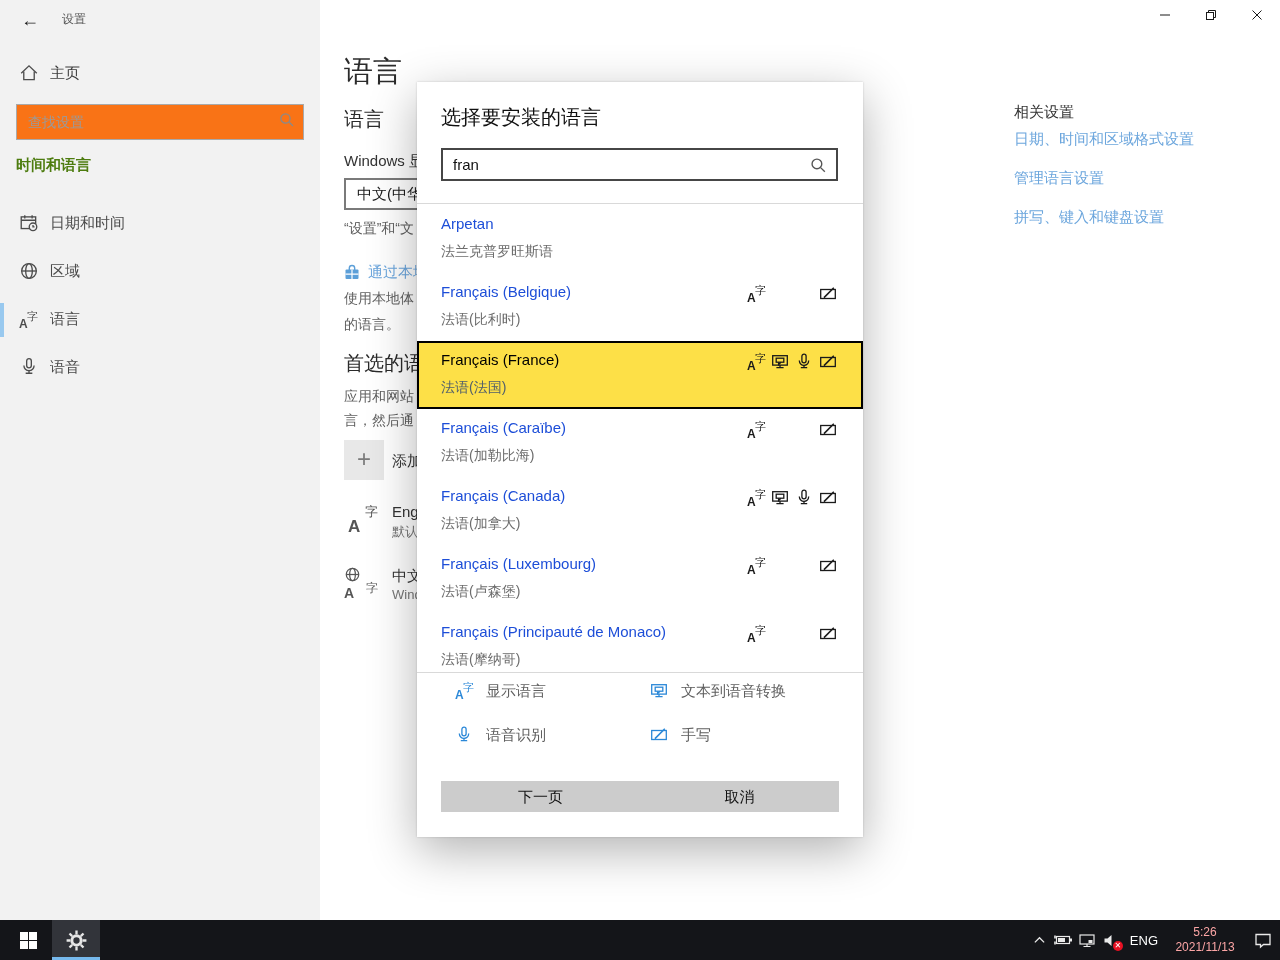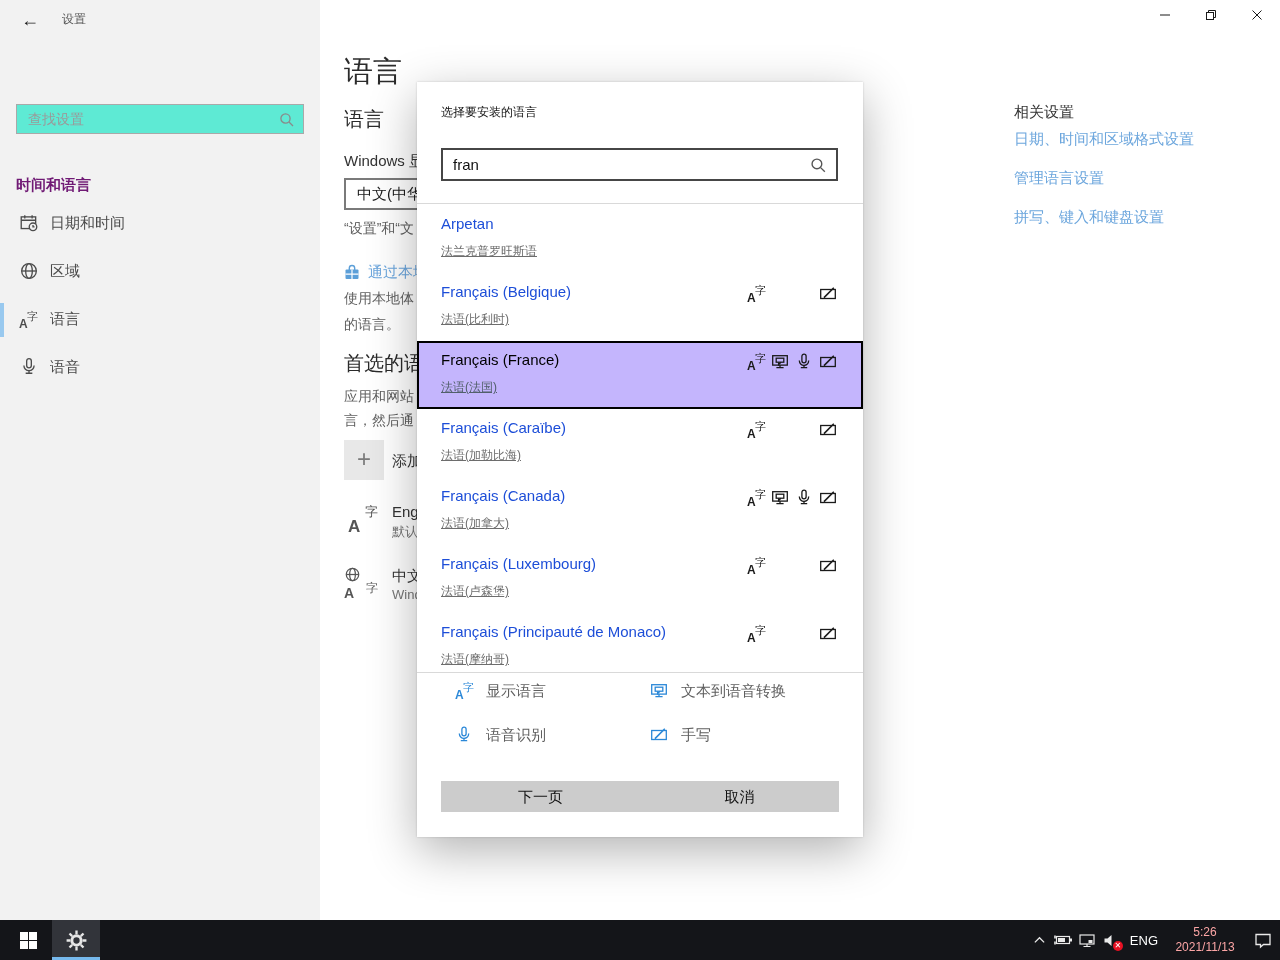--- a/index.html
+++ b/index.html
@@ -11,25 +11,25 @@
   #sidebar{position:absolute;left:0;top:0;width:320px;height:100%;background:#f2f2f2;}
   .back-arrow{position:absolute;left:16px;top:6px;font-size:18px;color:#1a1a1a;width:28px;height:28px;line-height:28px;text-align:center;}
   .app-title{position:absolute;left:62px;top:11px;font-size:12px;color:#555;}
   .win-controls{position:absolute;right:0;top:0;display:flex;}
   .win-btn{width:46px;height:30px;display:flex;align-items:center;justify-content:center;color:#1a1a1a;font-size:13px;}
 
   
   .side-home{position:absolute;left:0;top:56px;width:100%;height:36px;}
   .side-home .lbl{position:absolute;left:50px;top:8px;font-size:15px;color:#3b3b3b;}
   .side-icon{position:absolute;left:19px;top:7px;color:#4c4c4c;}
-  .side-search{position:absolute;left:16px;top:104px;width:288px;height:30px;background:#5eead4;border:1px solid #a9a9a9;}
+  .side-search{position:absolute;left:16px;top:104px;width:288px;height:36px;background:#f97316;border:1px solid #a9a9a9;}
   .side-search input{position:absolute;left:0;top:0;width:100%;height:100%;border:0;outline:none;padding:0 30px 0 11px;font-size:14px;color:#333;background:transparent;}
   .side-search input::placeholder{color:#9a9a9a;}
   .side-search .mag{position:absolute;right:7px;top:6px;color:#8a8a8a;}
-  .side-section{position:absolute;left:16px;top:156px;font-size:15px;font-weight:700;color:#701a75;margin-top:20px;}
+  .side-section{position:absolute;left:16px;top:156px;font-size:15px;font-weight:700;color:#4d7c0f;}
   .side-item{position:absolute;left:0;width:100%;height:48px;}
   .side-item .lbl{position:absolute;left:50px;top:14px;font-size:15px;color:#4a4a4a;}
   .side-item .side-icon{top:13px;}
   .side-item .selbar{display:none;}
   .side-item.sel .selbar{display:block;position:absolute;left:0;top:7px;width:4px;height:34px;background:#99c9ef;}
 
   
   .page-title{position:absolute;left:344px;top:52px;font-size:29px;color:#2b2b2b;font-weight:400;}
   .sec-title{position:absolute;left:344px;top:106px;font-size:20px;color:#2b2b2b;}
   .lbl-display{position:absolute;left:344px;top:152px;font-size:15px;color:#333;}
@@ -47,31 +47,31 @@
   .ic-biglang{position:absolute;color:#555;}
   .ic-biglang b{position:absolute;left:0;bottom:0;font-size:17px;font-weight:700;line-height:1;}
   .ic-biglang i{position:absolute;right:0;top:0;font-size:13px;font-style:normal;line-height:1;}
 
   
   .rel-title{position:absolute;left:1014px;top:103px;font-size:15px;color:#333;}
   .rel-link{position:absolute;left:1014px;font-size:15px;color:#6ca6dd;}
 
   
   #dialog{position:absolute;left:417px;top:82px;width:446px;height:755px;background:#fff;box-shadow:0 14px 45px rgba(0,0,0,.30),0 0 2px rgba(0,0,0,.18);}
-  .dlg-title{position:absolute;left:24px;top:22px;font-size:12px;color:#111;}
+  .dlg-title{position:absolute;left:24px;top:22px;font-size:20px;color:#111;}
   .dlg-search{position:absolute;left:24px;top:66px;right:25px;height:33px;border:2px solid #464646;background:#fff;}
   .dlg-search input{position:absolute;left:0;top:0;width:100%;height:100%;border:0;outline:none;padding:0 34px 0 10px;font-size:15px;color:#111;background:transparent;}
   .dlg-search .mag{position:absolute;right:8px;top:6px;color:#555;}
   .dlg-div{position:absolute;left:0;right:0;height:1px;background:#d9d9d9;}
   #dlg-list{position:absolute;left:0;top:123px;width:100%;}
   .dlg-row{position:relative;width:100%;height:68px;}
   .dlg-row:last-child{height:59px;}
   .dlg-row .t{position:absolute;left:24px;top:10px;font-size:15px;color:#1d4ed8;}
-  .dlg-row .s{position:absolute;left:24px;top:38px;font-size:12px;color:#6d6d6d;text-decoration:underline;}
-  .dlg-row.sel{background:#c4b5fd;border:2px solid #000;}
+  .dlg-row .s{position:absolute;left:24px;top:38px;font-size:14px;color:#6d6d6d;}
+  .dlg-row.sel{background:#fde047;border:2px solid #000;}
   .dlg-row.sel .t{top:8px;left:22px;color:#000;}
   .dlg-row.sel .s{top:36px;left:22px;color:#52606b;}
   .dlg-row .ics{position:absolute;right:24px;top:12px;width:96px;height:18px;color:#1a1a1a;}
   .dlg-row.sel .ics{top:10px;right:22px;}
   .slot{position:absolute;top:0;width:18px;height:18px;}
   .slot.c0{left:4px;} .slot.c1{left:28px;} .slot.c2{left:52px;} .slot.c3{left:76px;}
   .legend{position:absolute;left:38px;top:600px;display:grid;grid-template-columns:195px 1fr;row-gap:26px;}
   .leg-cell{display:flex;align-items:center;height:18px;}
   .leg-cell .li{width:18px;height:18px;color:#2b88d8;}
   .leg-cell .ll{margin-left:13px;font-size:15px;color:#5f5f5f;}
@@ -98,20 +98,29 @@
 </head>
 <body>
 
 <div id="screen">
   <div id="win">
 
     <div id="sidebar">
       <div class="back-arrow">←</div>
       <div class="app-title">设置</div>
 
+      <div class="side-home">
+        <span class="side-icon">
+          <svg class="ri" width="20" height="20" viewBox="0 0 18 18" fill="none" stroke="currentColor" stroke-width="1.2">
+              <path d="M2 9.2 9 2.6l7 6.6"></path>
+              <path d="M4.3 7.6V15h9.4V7.6"></path>
+            </svg>
+        </span>
+        <span class="lbl">主页</span>
+      </div>
 
       <div class="side-search">
         <input placeholder="查找设置" style="">
         <span class="mag">
           <svg class="ri" width="18" height="18" viewBox="0 0 18 18" fill="none" stroke="currentColor" stroke-width="1.3">
               <circle cx="7.5" cy="7.5" r="4.6"></circle>
               <path d="M11 11l4 4"></path>
             </svg>
         </span>
       </div>

